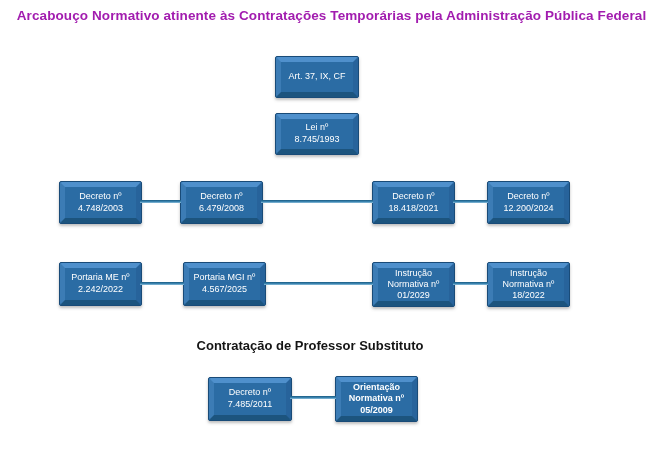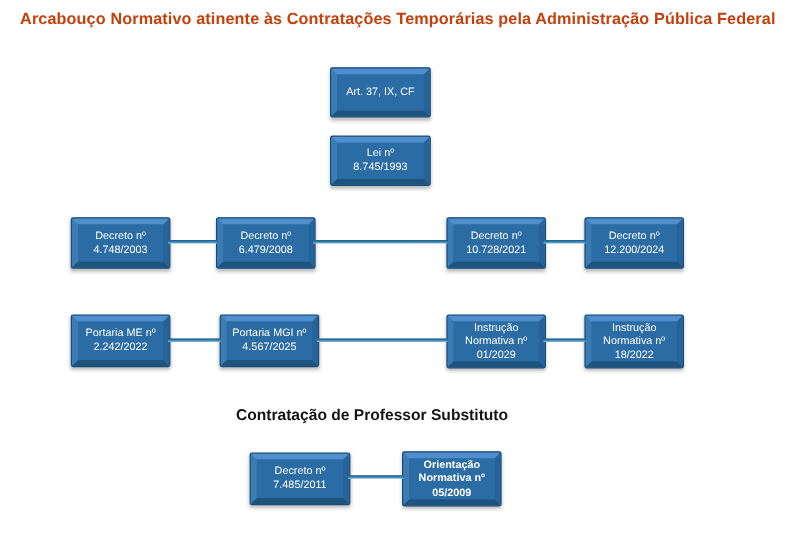--- a/index.html
+++ b/index.html
@@ -9,21 +9,21 @@
     background:#ffffff;
     font-family:"Liberation Sans", sans-serif;
     overflow:hidden;
   }
   .title{
     position:absolute;
     left:0; top:8px; width:663px;
     text-align:center;
     font-size:13.5px;
     font-weight:700;
-    color:#c2410c;
+    color:#a21caf;
     letter-spacing:0.1px;
   }
   .subtitle{
     position:absolute;
     left:310px; top:338px;
     transform:translateX(-50%);
     white-space:nowrap;
     text-align:right;
     font-size:13px;
     font-weight:700;
@@ -118,21 +118,21 @@
     <div class="label">
       <span>Decreto nº</span>
       <span>6.479/2008</span>
     </div>
   </div>
 
   <div class="node n-d21">
     <div class="bevel"></div>
     <div class="label">
       <span>Decreto nº</span>
-      <span>10.728/2021</span>
+      <span>18.418/2021</span>
     </div>
   </div>
 
   <div class="node n-d24">
     <div class="bevel"></div>
     <div class="label">
       <span>Decreto nº</span>
       <span>12.200/2024</span>
     </div>
   </div>

